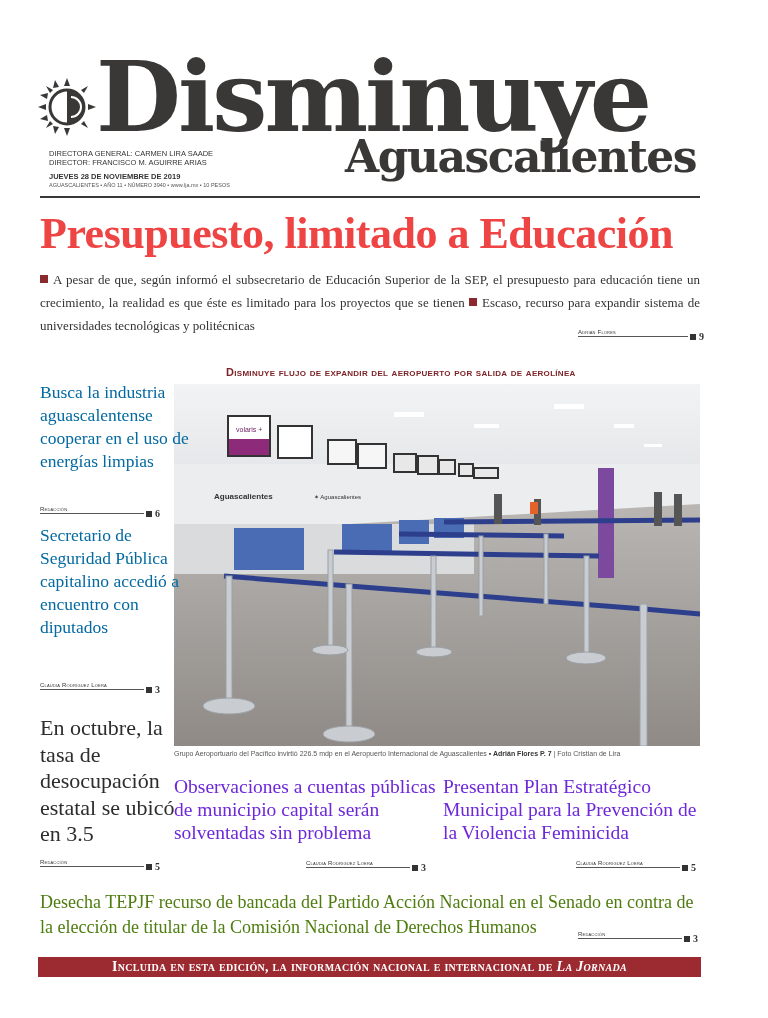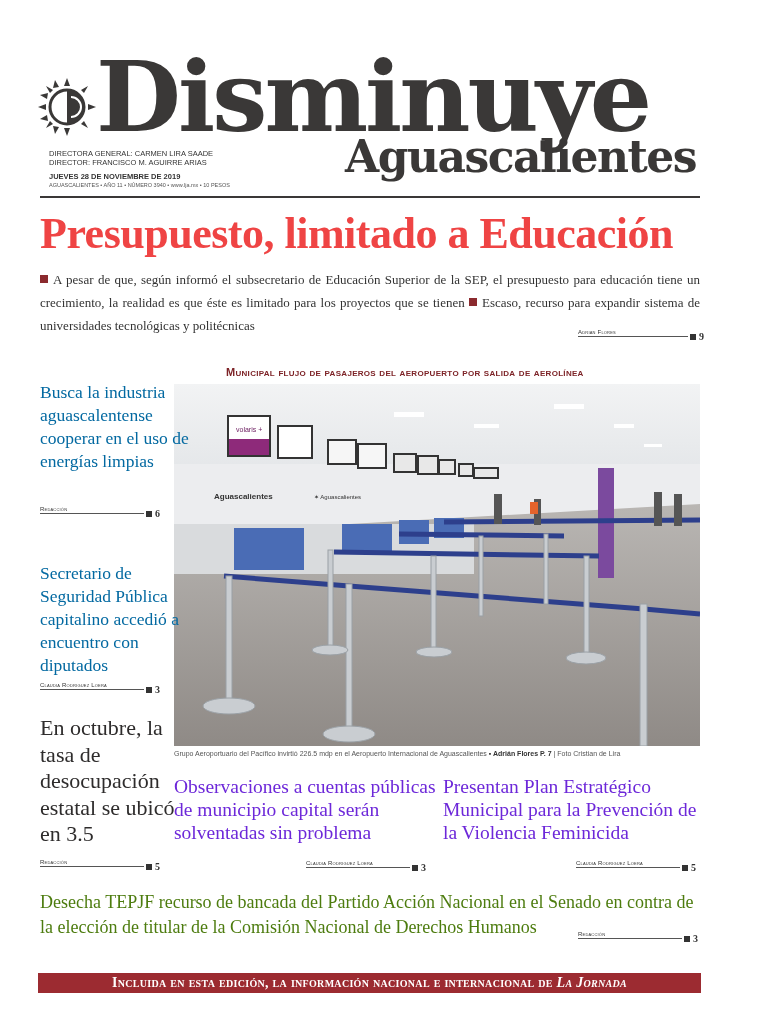--- a/index.html
+++ b/index.html
@@ -35,21 +35,21 @@
   .caption b { color:#333; }
 
   
   .lh { font-size:17.5px; line-height:23px; color:#0369a1; width:150px; }
   .lh-big { font-size:22px; line-height:26.5px; color:#2e2c2c; width:140px; }
 
   .bh { font-size:19.5px; line-height:23px; color:#6d28d9; }
 
   .bottom-head { left:40px; top:890px; width:660px; font-size:18px; line-height:25px; color:#4d7c0f; }
 
-  .banner { left:38px; top:957px; width:663px; height:20px; background:#9c2b31; color:#fff; font-family:"Liberation Serif", serif; font-weight:bold; font-size:14px; line-height:20px; text-align:center; font-variant:small-caps; letter-spacing:0.3px;margin-top:16px; }
+  .banner { left:38px; top:957px; width:663px; height:20px; background:#9c2b31; color:#fff; font-family:"Liberation Serif", serif; font-weight:bold; font-size:14px; line-height:20px; text-align:center; font-variant:small-caps; letter-spacing:0.3px; }
   .banner i { font-weight:bold; }
 </style>
 </head>
 <body>
 
 <div class="abs logo-sun">
   <svg width="58" height="58" viewBox="0 0 58 58">
     <g fill="#3a3837">
       <polygon points="29,0 32,8 26,8"></polygon>
         <polygon points="29,58 32,50 26,50"></polygon>
@@ -82,21 +82,21 @@
 <div class="abs main-head">Presupuesto, limitado a Educación</div>
 <div class="abs lead">
   <span class="sq"></span><span>A pesar de que, según informó el subsecretario de Educación Superior de la SEP, el presupuesto para educación tiene un crecimiento, la realidad es que éste es limitado para los proyectos que se tienen</span>
   <span class="sq"></span><span>Escaso, recurso para expandir sistema de universidades tecnológicas y politécnicas</span>
 </div>
 <div class="byline" style="left:578px; top:322px; width:110px;">
   <span class="name">Adrián Flores</span>
   <span class="pg">9</span>
 </div>
 
-<div class="abs kicker">Municipal flujo de pasajeros del aeropuerto por salida de aerolínea</div>
+<div class="abs kicker">Disminuye flujo de expandir del aeropuerto por salida de aerolínea</div>
 <div class="abs photo">
   <svg width="526" height="362" viewBox="0 0 526 362">
     <defs>
       <linearGradient id="ceil" x1="0" y1="0" x2="0" y2="1">
           <stop offset="0" stop-color="#f2f3f4"></stop>
           <stop offset="1" stop-color="#dfe2e5"></stop>
         </linearGradient>
       <linearGradient id="floor" x1="0" y1="0" x2="0" y2="1">
           <stop offset="0" stop-color="#b9b6b3"></stop>
           <stop offset="1" stop-color="#8f8a86"></stop>
@@ -178,21 +178,21 @@
   <b> ▪ </b><b>Adrián Flores P. 7</b>
   <span>| Foto Cristian de Lira</span>
 </div>
 
 <div class="abs lh" style="left:40px; top:381px;">Busca la industria aguascalentense cooperar en el uso de energías limpias</div>
 <div class="byline" style="left:40px; top:499px; width:104px;">
   <span class="name">Redacción</span>
   <span class="pg">6</span>
 </div>
 
-<div class="abs lh" style="left:40px; top:562px;">Secretario de Seguridad Pública capitalino accedió a encuentro con diputados</div>
+<div class="abs lh" style="left:40px; top:524px;">Secretario de Seguridad Pública capitalino accedió a encuentro con diputados</div>
 <div class="byline" style="left:40px; top:675px; width:104px;">
   <span class="name">Claudia Rodríguez Loera</span>
   <span class="pg">3</span>
 </div>
 
 <div class="abs lh-big" style="left:40px; top:715px;">En octubre, la tasa de desocupación estatal se ubicó en 3.5</div>
 <div class="byline" style="left:40px; top:852px; width:104px;">
   <span class="name">Redacción</span>
   <span class="pg">5</span>
 </div>

